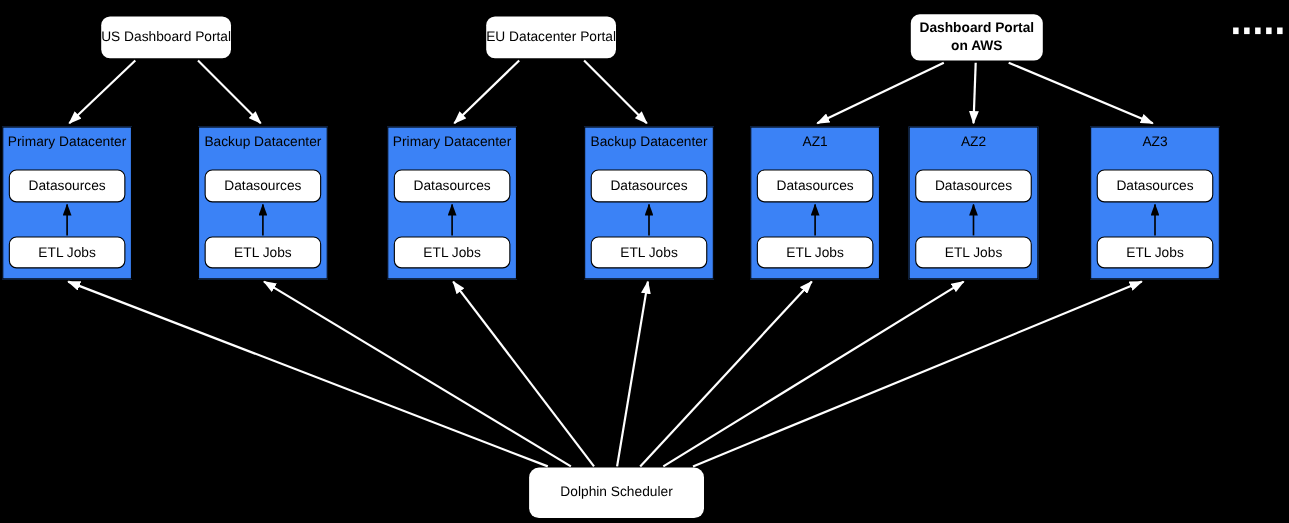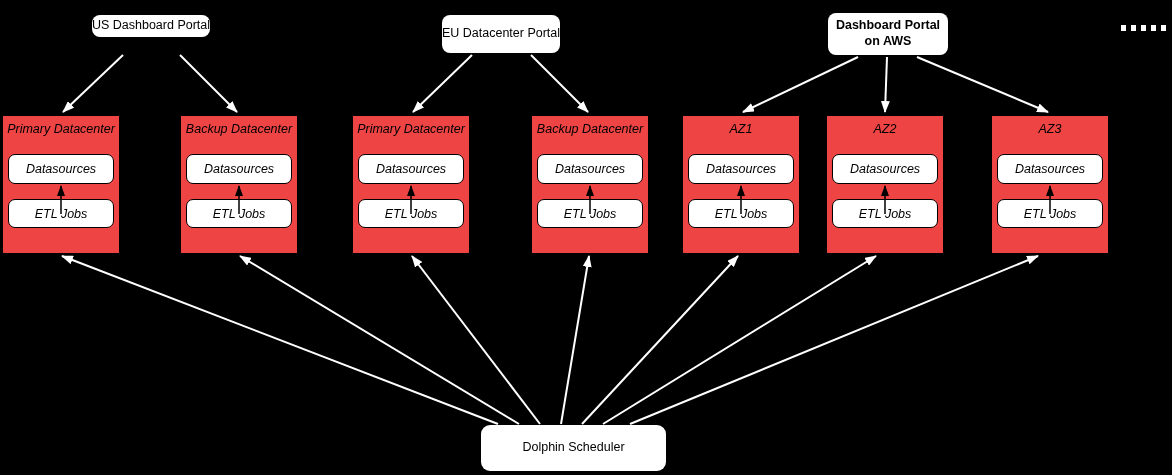--- a/index.html
+++ b/index.html
@@ -13,45 +13,45 @@
   .node{
     position:absolute;background:#ffffff;color:#000;
     display:flex;align-items:center;justify-content:center;
     text-align:center;font-size:12.5px;line-height:1.25;
   }
   .portal{border-radius:8px;padding:2px 4px;}
   .nowrap{white-space:nowrap;}
   .scheduler{border-radius:9px;}
   .dc-box{
     position:absolute;top:115px;width:118px;height:139px;
-    background:#ef4444;border:1px solid #000;font-style:italic;
+    background:#3b82f6;border:1px solid #000;
   }
   .dc-title{
     position:absolute;top:6px;left:0;right:0;
     text-align:center;font-size:12.5px;white-space:nowrap;
   }
   .inner{
     position:absolute;left:5px;right:5px;
     background:#fff;border:1px solid #000;border-radius:7px;
     display:flex;align-items:center;justify-content:center;
     font-size:12.5px;
   }
   .inner.datasources{top:38px;height:30px;}
-  .inner.etl{top:83px;height:29px;}
+  .inner.etl{top:99px;height:29px;}
   .dots{position:absolute;left:1121px;top:25px;display:flex;gap:5px;}
   .dot{width:5px;height:6px;background:#ffffff;}
   #edge-layer{
     position:absolute;left:0;top:0;width:1172px;height:475px;
     pointer-events:none;z-index:5;
   }
 </style>
 </head>
 <body>
 
-<div class="node portal nowrap" style="left:92px;top:15px;width:118px;height:22px;">US Dashboard Portal</div>
+<div class="node portal nowrap" style="left:92px;top:15px;width:118px;height:38px;">US Dashboard Portal</div>
 
 <div class="node portal nowrap" style="left:442px;top:15px;width:118px;height:38px;">EU Datacenter Portal</div>
 
 <div class="node portal" style="left:828px;top:13px;width:120px;height:42px;font-weight:bold;">Dashboard Portal on AWS</div>
 
 <div class="dots">
   <span class="dot"></span>
   <span class="dot"></span>
   <span class="dot"></span>
   <span class="dot"></span>
@@ -93,21 +93,21 @@
   <div class="inner datasources">Datasources</div>
   <div class="inner etl">ETL Jobs</div>
 </div>
 
 <div class="dc-box" style="left:991px;">
   <div class="dc-title">AZ3</div>
   <div class="inner datasources">Datasources</div>
   <div class="inner etl">ETL Jobs</div>
 </div>
 
-<div class="node scheduler" style="left:481px;top:425px;width:185px;height:46px;">Dolphin Scheduler</div>
+<div class="node scheduler" style="left:481px;top:425px;width:159px;height:46px;">Dolphin Scheduler</div>
 
 <svg id="edge-layer" viewBox="0 0 1172 475" xmlns="http://www.w3.org/2000/svg" aria-hidden="true">
   <defs>
     <marker id="aw" viewBox="0 0 12 9" markerWidth="12" markerHeight="9" refX="11" refY="4.5" orient="auto" markerUnits="userSpaceOnUse">
       <path d="M0,0 L12,4.5 L0,9 Z" fill="#ffffff"></path>
     </marker>
     <marker id="ab" viewBox="0 0 11 8" markerWidth="11" markerHeight="8" refX="10" refY="4" orient="auto" markerUnits="userSpaceOnUse">
       <path d="M0,0 L11,4 L0,8 Z" fill="#000000"></path>
     </marker>
   </defs>

